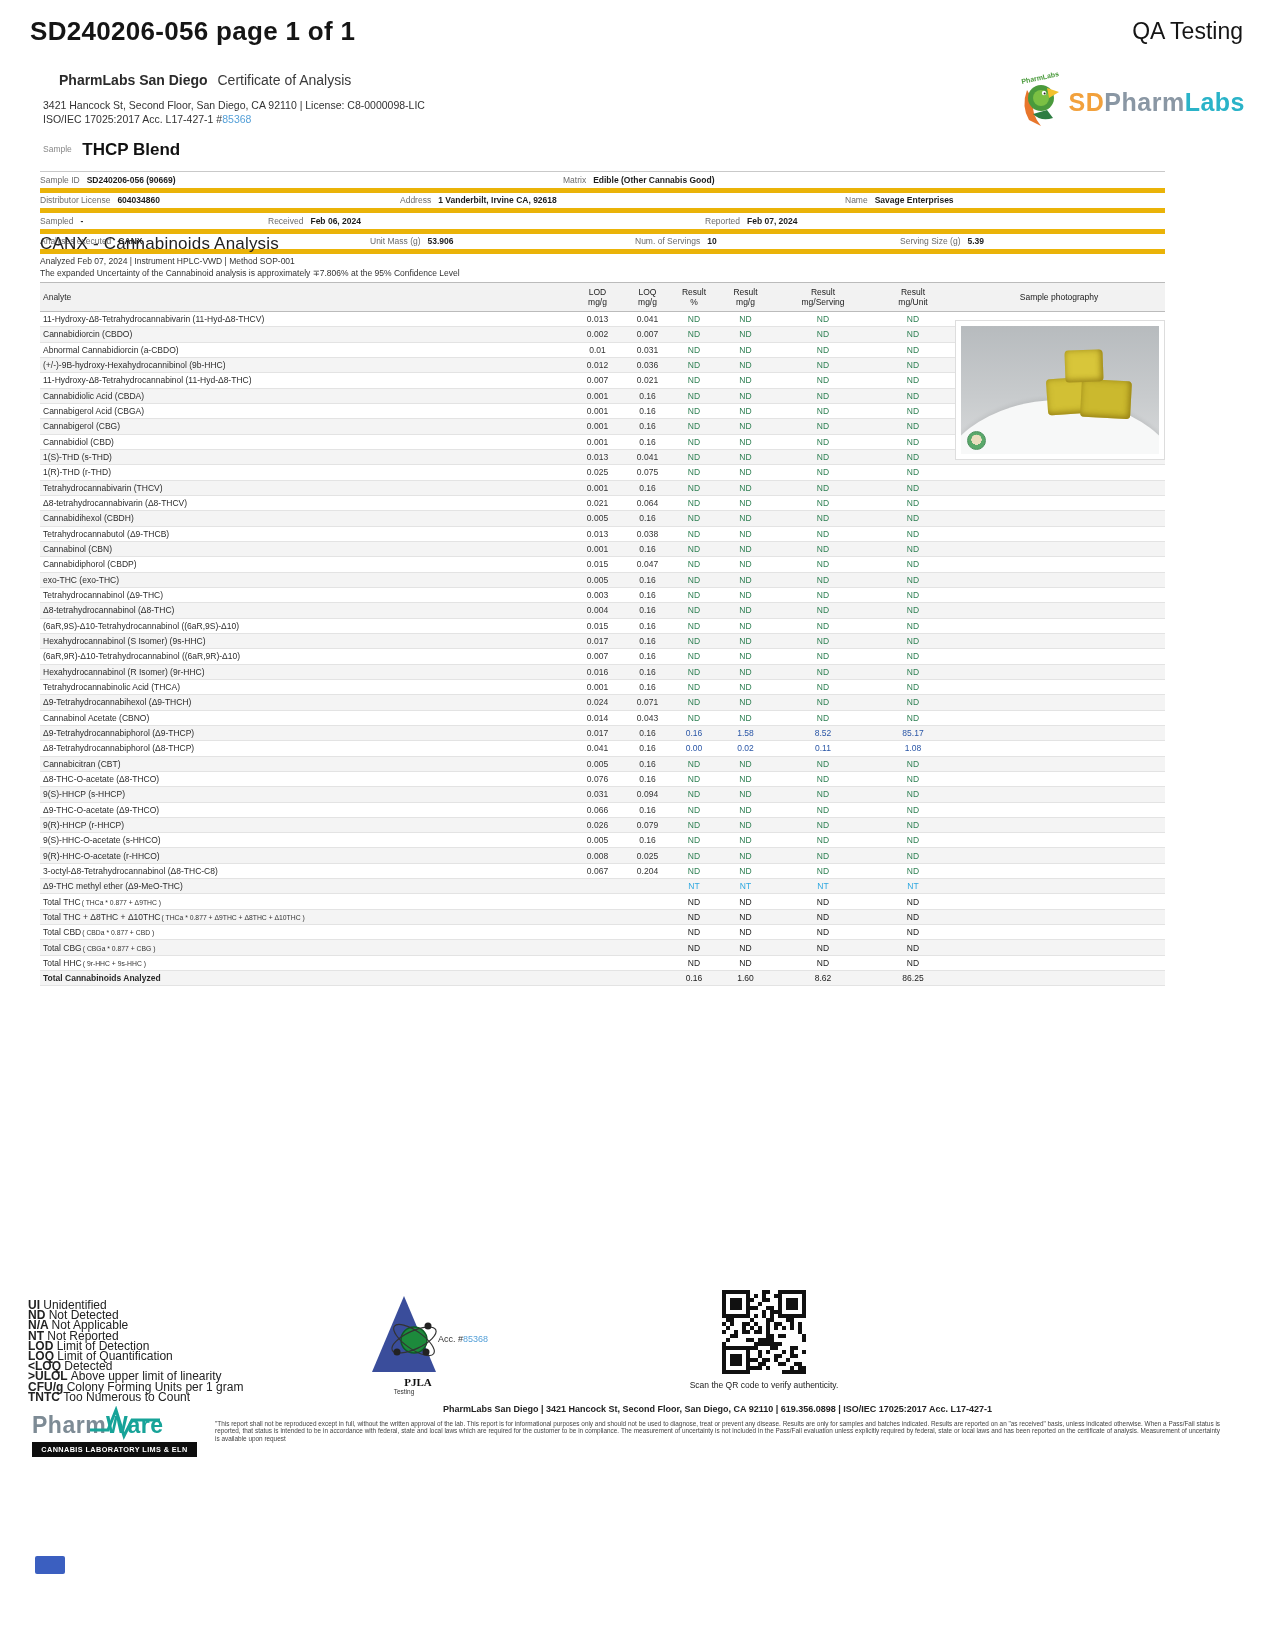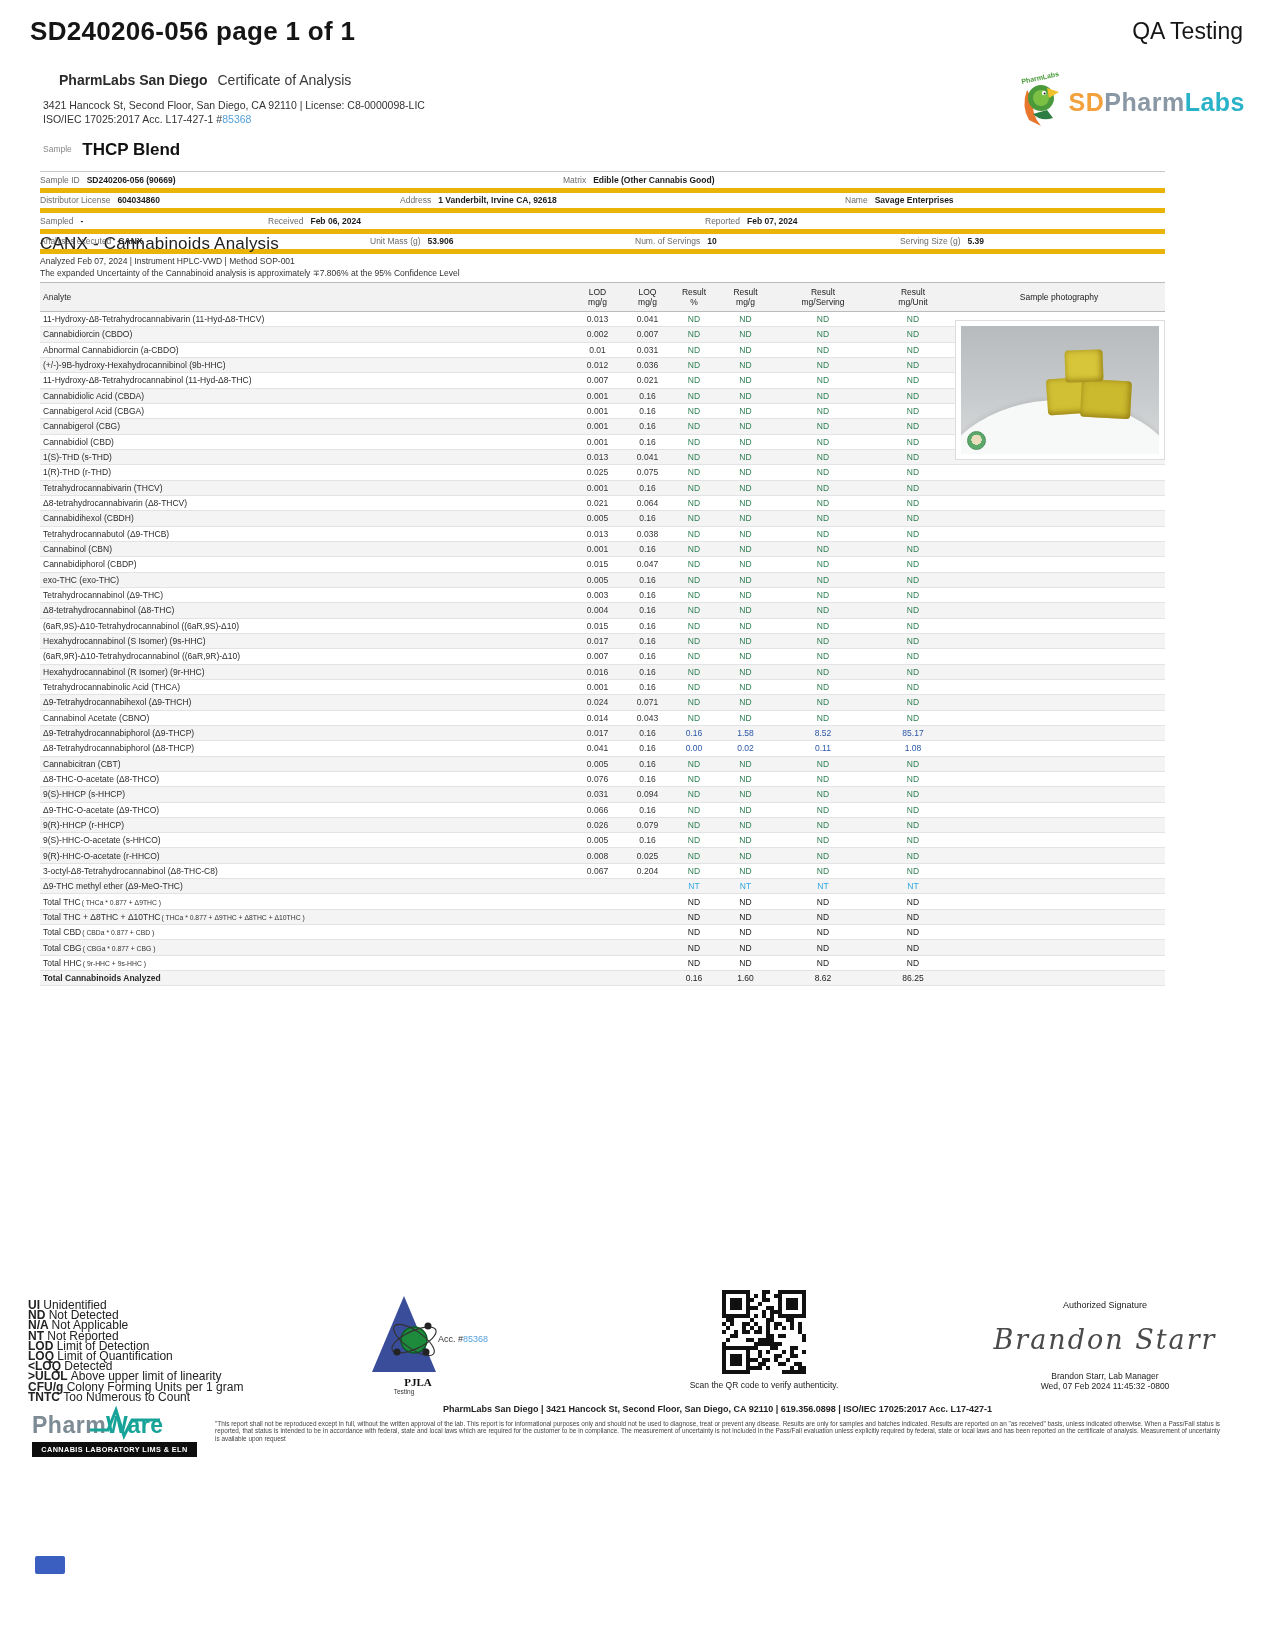--- a/index.html
+++ b/index.html
@@ -939,26 +939,20 @@
         <rect x="15" y="20" width="1" height="1" fill="#111"></rect>
         <rect x="16" y="20" width="1" height="1" fill="#111"></rect>
         <rect x="17" y="20" width="1" height="1" fill="#111"></rect>
         <rect x="18" y="20" width="1" height="1" fill="#111"></rect>
         <rect x="19" y="20" width="1" height="1" fill="#111"></rect>
         <rect x="20" y="20" width="1" height="1" fill="#111"></rect>
       </svg>
     <div class="qr-cap">Scan the QR code to verify authenticity.</div>
   </div>
 
-  <div class="sig">
-    <div class="sig-title">Authorized Signature</div>
-    <div class="sig-script">Brandon Starr</div>
-    <div class="sig-name">Brandon Starr, Lab Manager</div>
-    <div class="sig-date">Wed, 07 Feb 2024 11:45:32 -0800</div>
-  </div>
 
   <div class="f-contact">PharmLabs San Diego | 3421 Hancock St, Second Floor, San Diego, CA 92110 | 619.356.0898 | ISO/IEC 17025:2017 Acc. L17-427-1</div>
   <div class="f-disc">"This report shall not be reproduced except in full, without the written approval of the lab. This report is for informational purposes only and should not be used to diagnose, treat or prevent any disease. Results are only for samples and batches indicated. Results are reported on an "as received" basis, unless indicated otherwise. When a Pass/Fail status is reported, that status is intended to be in accordance with federal, state and local laws which are required for the customer to be in compliance. The measurement of uncertainty is not included in the Pass/Fail evaluation unless explicitly required by federal, state or local laws and has been reported on the certificate of analysis. Measurement of uncertainty is available upon request</div>
 
   <div class="pw">
     <div class="pw-text">
       <span class="pw-pharm">Pharm</span><span class="pw-ware">Ware</span>
       <svg class="pw-wave" width="70" height="34" viewBox="0 0 70 34">
         <polyline points="0,24 18,24 26,4 34,30 42,14 70,14" fill="none" stroke="#17a398" stroke-width="3"></polyline>
       </svg>

